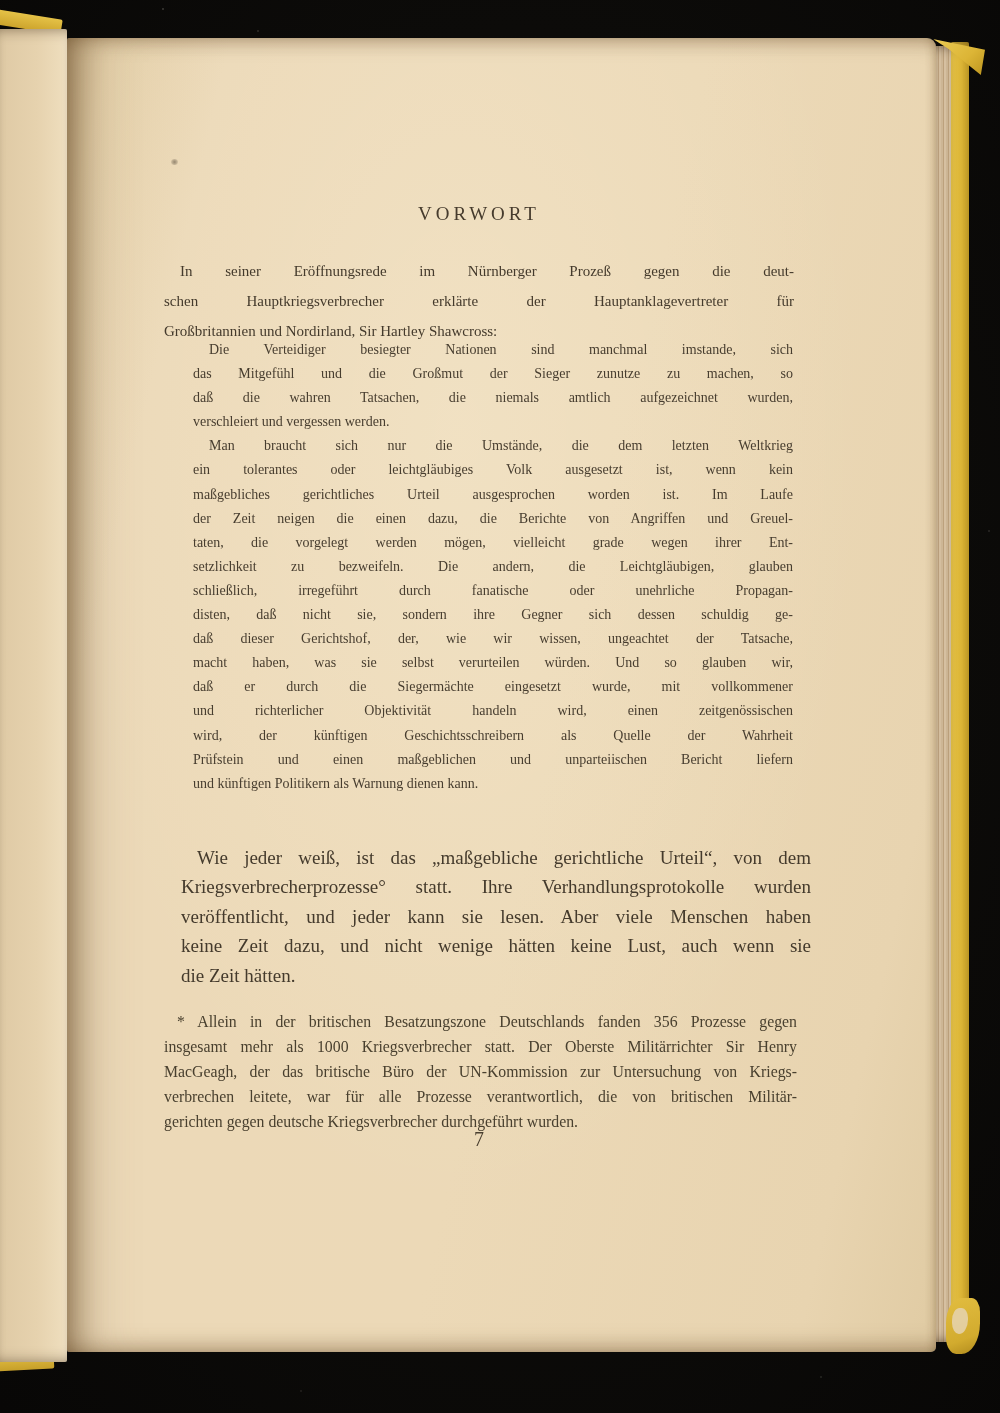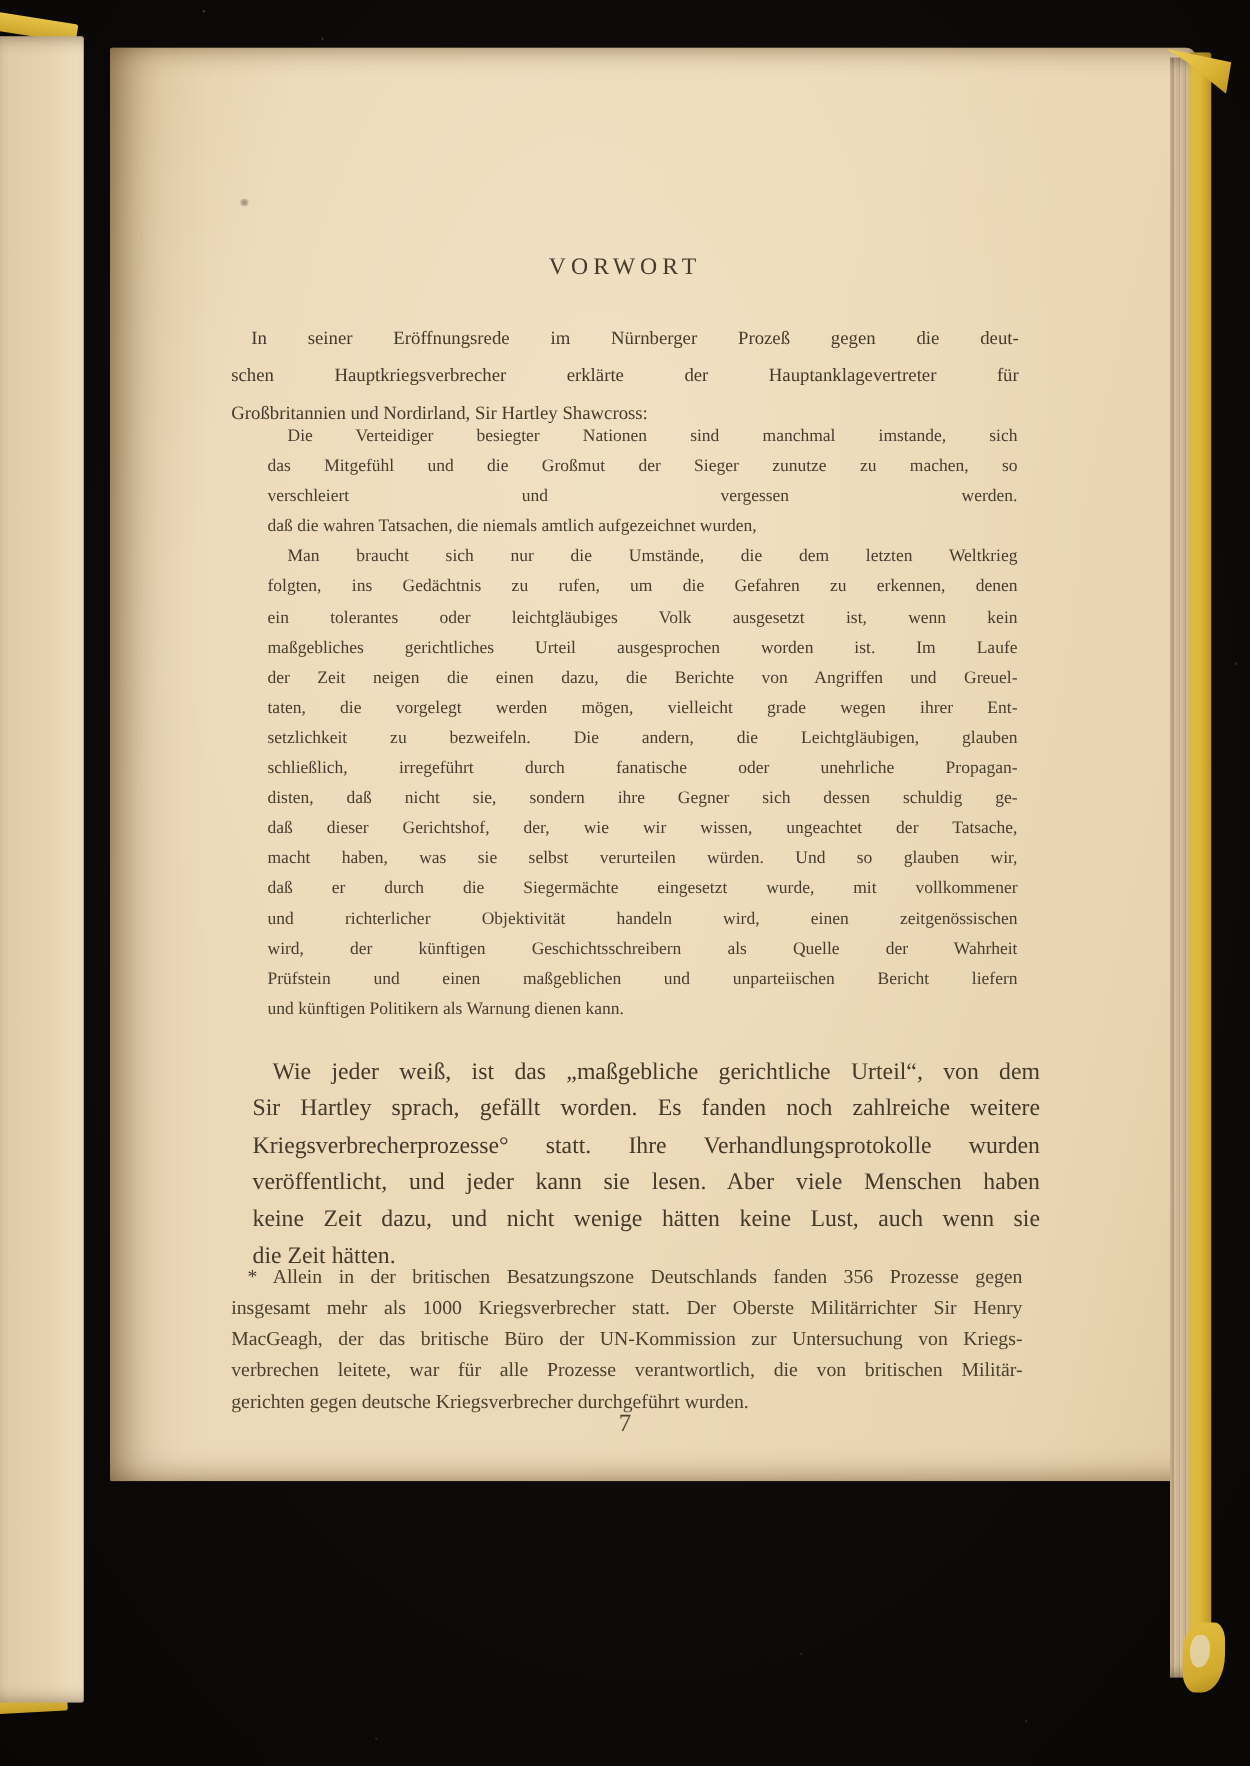--- a/index.html
+++ b/index.html
@@ -42,32 +42,31 @@
   
   .facing-page {
     position: absolute; left: 0; top: 29px; width: 67px; height: 1333px;
     background: linear-gradient(90deg, #dfcaa5 0%, #e6d2ae 55%, #eddcbb 90%, #f2e3c6 100%);
     box-shadow: inset 0 10px 14px -10px rgba(60,40,20,.55), inset 0 -10px 14px -10px rgba(60,40,20,.5);
     border-radius: 0 2px 2px 0;
   }
 
   
   .main-page {
-    position: absolute; left: 67px; top: 38px; width: 869px; height: 1147px;
+    position: absolute; left: 67px; top: 38px; width: 869px; height: 1314px;
     background:
       radial-gradient(ellipse at 45% 30%, rgba(255,248,228,.25) 0%, rgba(255,248,228,0) 60%),
       linear-gradient(103deg, #d8c29c 0%, #e4d0aa 4%, #ecd9b8 14%, #ecd9b7 55%, #e8d4b0 88%, #e0cba3 100%);
     border-radius: 2px 9px 5px 2px;
     box-shadow:
       inset 26px 0 30px -20px rgba(95,65,30,.55),
       inset 58px 0 60px -48px rgba(110,80,45,.35),
       inset -7px 0 10px -6px rgba(120,90,50,.4),
       inset 0 16px 20px -15px rgba(105,75,40,.5),
       inset 0 -18px 22px -16px rgba(105,75,40,.5);
-    margin-left: 21px;
   }
   .smudge {
     position: absolute; left: 104px; top: 121px; width: 7px; height: 6px; border-radius: 50%;
     background: radial-gradient(circle, rgba(92,80,64,.6) 0%, rgba(92,80,64,.25) 60%, rgba(92,80,64,0) 100%);
   }
 
   
   .page-stack {
     position: absolute; left: 936px; top: 46px; width: 16px; height: 1296px;
     background: repeating-linear-gradient(90deg,
@@ -144,46 +143,44 @@
     <div class="textblock intro ind-first">
         <div class="tline">In seiner Eröffnungsrede im Nürnberger Prozeß gegen die deut-</div>
         <div class="tline">schen Hauptkriegsverbrecher erklärte der Hauptanklagevertreter für</div>
         <div class="tline">Großbritannien und Nordirland, Sir Hartley Shawcross:</div>
       </div>
 
     <div class="textblock quote">
       <div class="qpara ind-first">
           <div class="tline">Die Verteidiger besiegter Nationen sind manchmal imstande, sich</div>
           <div class="tline">das Mitgefühl und die Großmut der Sieger zunutze zu machen, so</div>
+          <div class="tline">daß die wahren Tatsachen, die niemals amtlich aufgezeichnet wurden,</div>
           <div class="tline">verschleiert und vergessen werden.</div>
-          <div class="tline">daß die wahren Tatsachen, die niemals amtlich aufgezeichnet wurden,</div>
         </div>
       <div class="qpara ind-first">
           <div class="tline">Man braucht sich nur die Umstände, die dem letzten Weltkrieg</div>
-          <div class="tline">folgten, ins Gedächtnis zu rufen, um die Gefahren zu erkennen, denen</div>
           <div class="tline">ein tolerantes oder leichtgläubiges Volk ausgesetzt ist, wenn kein</div>
           <div class="tline">maßgebliches gerichtliches Urteil ausgesprochen worden ist. Im Laufe</div>
           <div class="tline">der Zeit neigen die einen dazu, die Berichte von Angriffen und Greuel-</div>
           <div class="tline">taten, die vorgelegt werden mögen, vielleicht grade wegen ihrer Ent-</div>
           <div class="tline">setzlichkeit zu bezweifeln. Die andern, die Leichtgläubigen, glauben</div>
           <div class="tline">schließlich, irregeführt durch fanatische oder unehrliche Propagan-</div>
           <div class="tline">disten, daß nicht sie, sondern ihre Gegner sich dessen schuldig ge-</div>
           <div class="tline">daß dieser Gerichtshof, der, wie wir wissen, ungeachtet der Tatsache,</div>
           <div class="tline">macht haben, was sie selbst verurteilen würden. Und so glauben wir,</div>
           <div class="tline">daß er durch die Siegermächte eingesetzt wurde, mit vollkommener</div>
           <div class="tline">und richterlicher Objektivität handeln wird, einen zeitgenössischen</div>
           <div class="tline">wird, der künftigen Geschichtsschreibern als Quelle der Wahrheit</div>
           <div class="tline">Prüfstein und einen maßgeblichen und unparteiischen Bericht liefern</div>
           <div class="tline">und künftigen Politikern als Warnung dienen kann.</div>
         </div>
     </div>
 
     <div class="textblock closing ind-first">
         <div class="tline">Wie jeder weiß, ist das „maßgebliche gerichtliche Urteil“, von dem</div>
-        <div class="tline">Sir Hartley sprach, gefällt worden. Es fanden noch zahlreiche weitere</div>
         <div class="tline">Kriegsverbrecherprozesse° statt. Ihre Verhandlungsprotokolle wurden</div>
         <div class="tline">veröffentlicht, und jeder kann sie lesen. Aber viele Menschen haben</div>
         <div class="tline">keine Zeit dazu, und nicht wenige hätten keine Lust, auch wenn sie</div>
         <div class="tline">die Zeit hätten.</div>
       </div>
 
     <div class="textblock footnote">
         <div class="tline">* Allein in der britischen Besatzungszone Deutschlands fanden 356 Prozesse gegen</div>
         <div class="tline">insgesamt mehr als 1000 Kriegsverbrecher statt. Der Oberste Militärrichter Sir Henry</div>
         <div class="tline">MacGeagh, der das britische Büro der UN-Kommission zur Untersuchung von Kriegs-</div>

